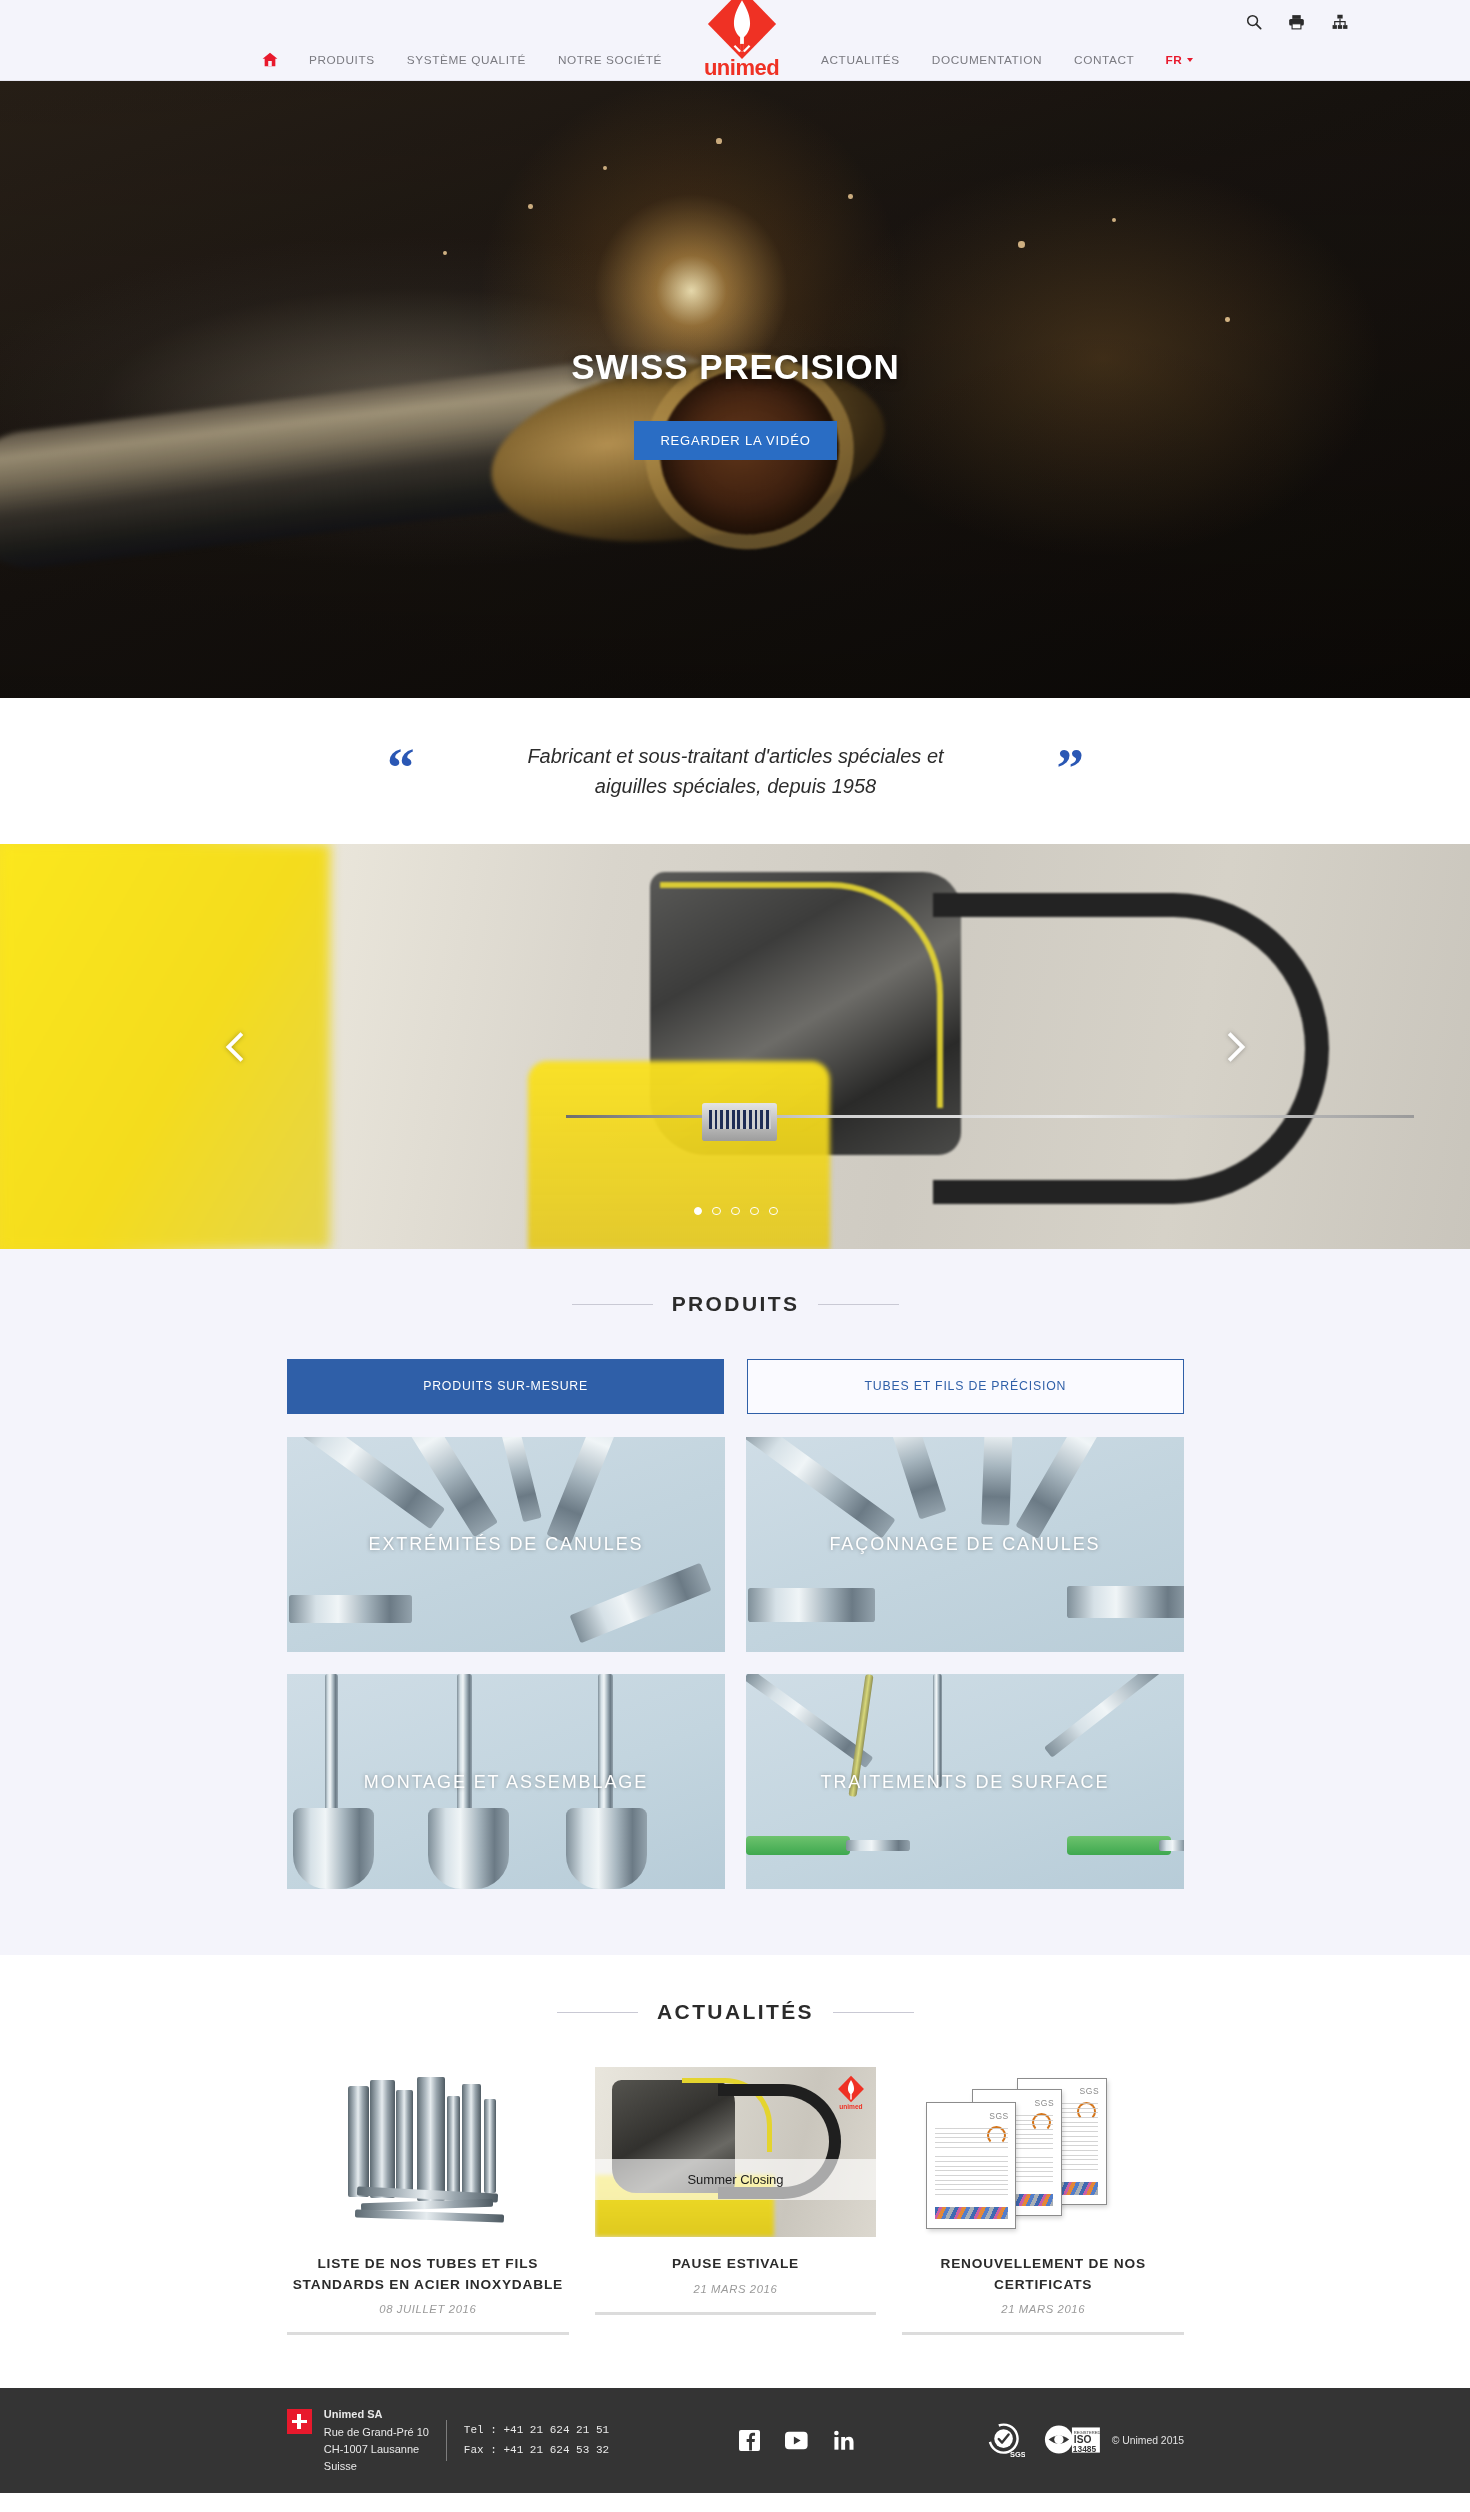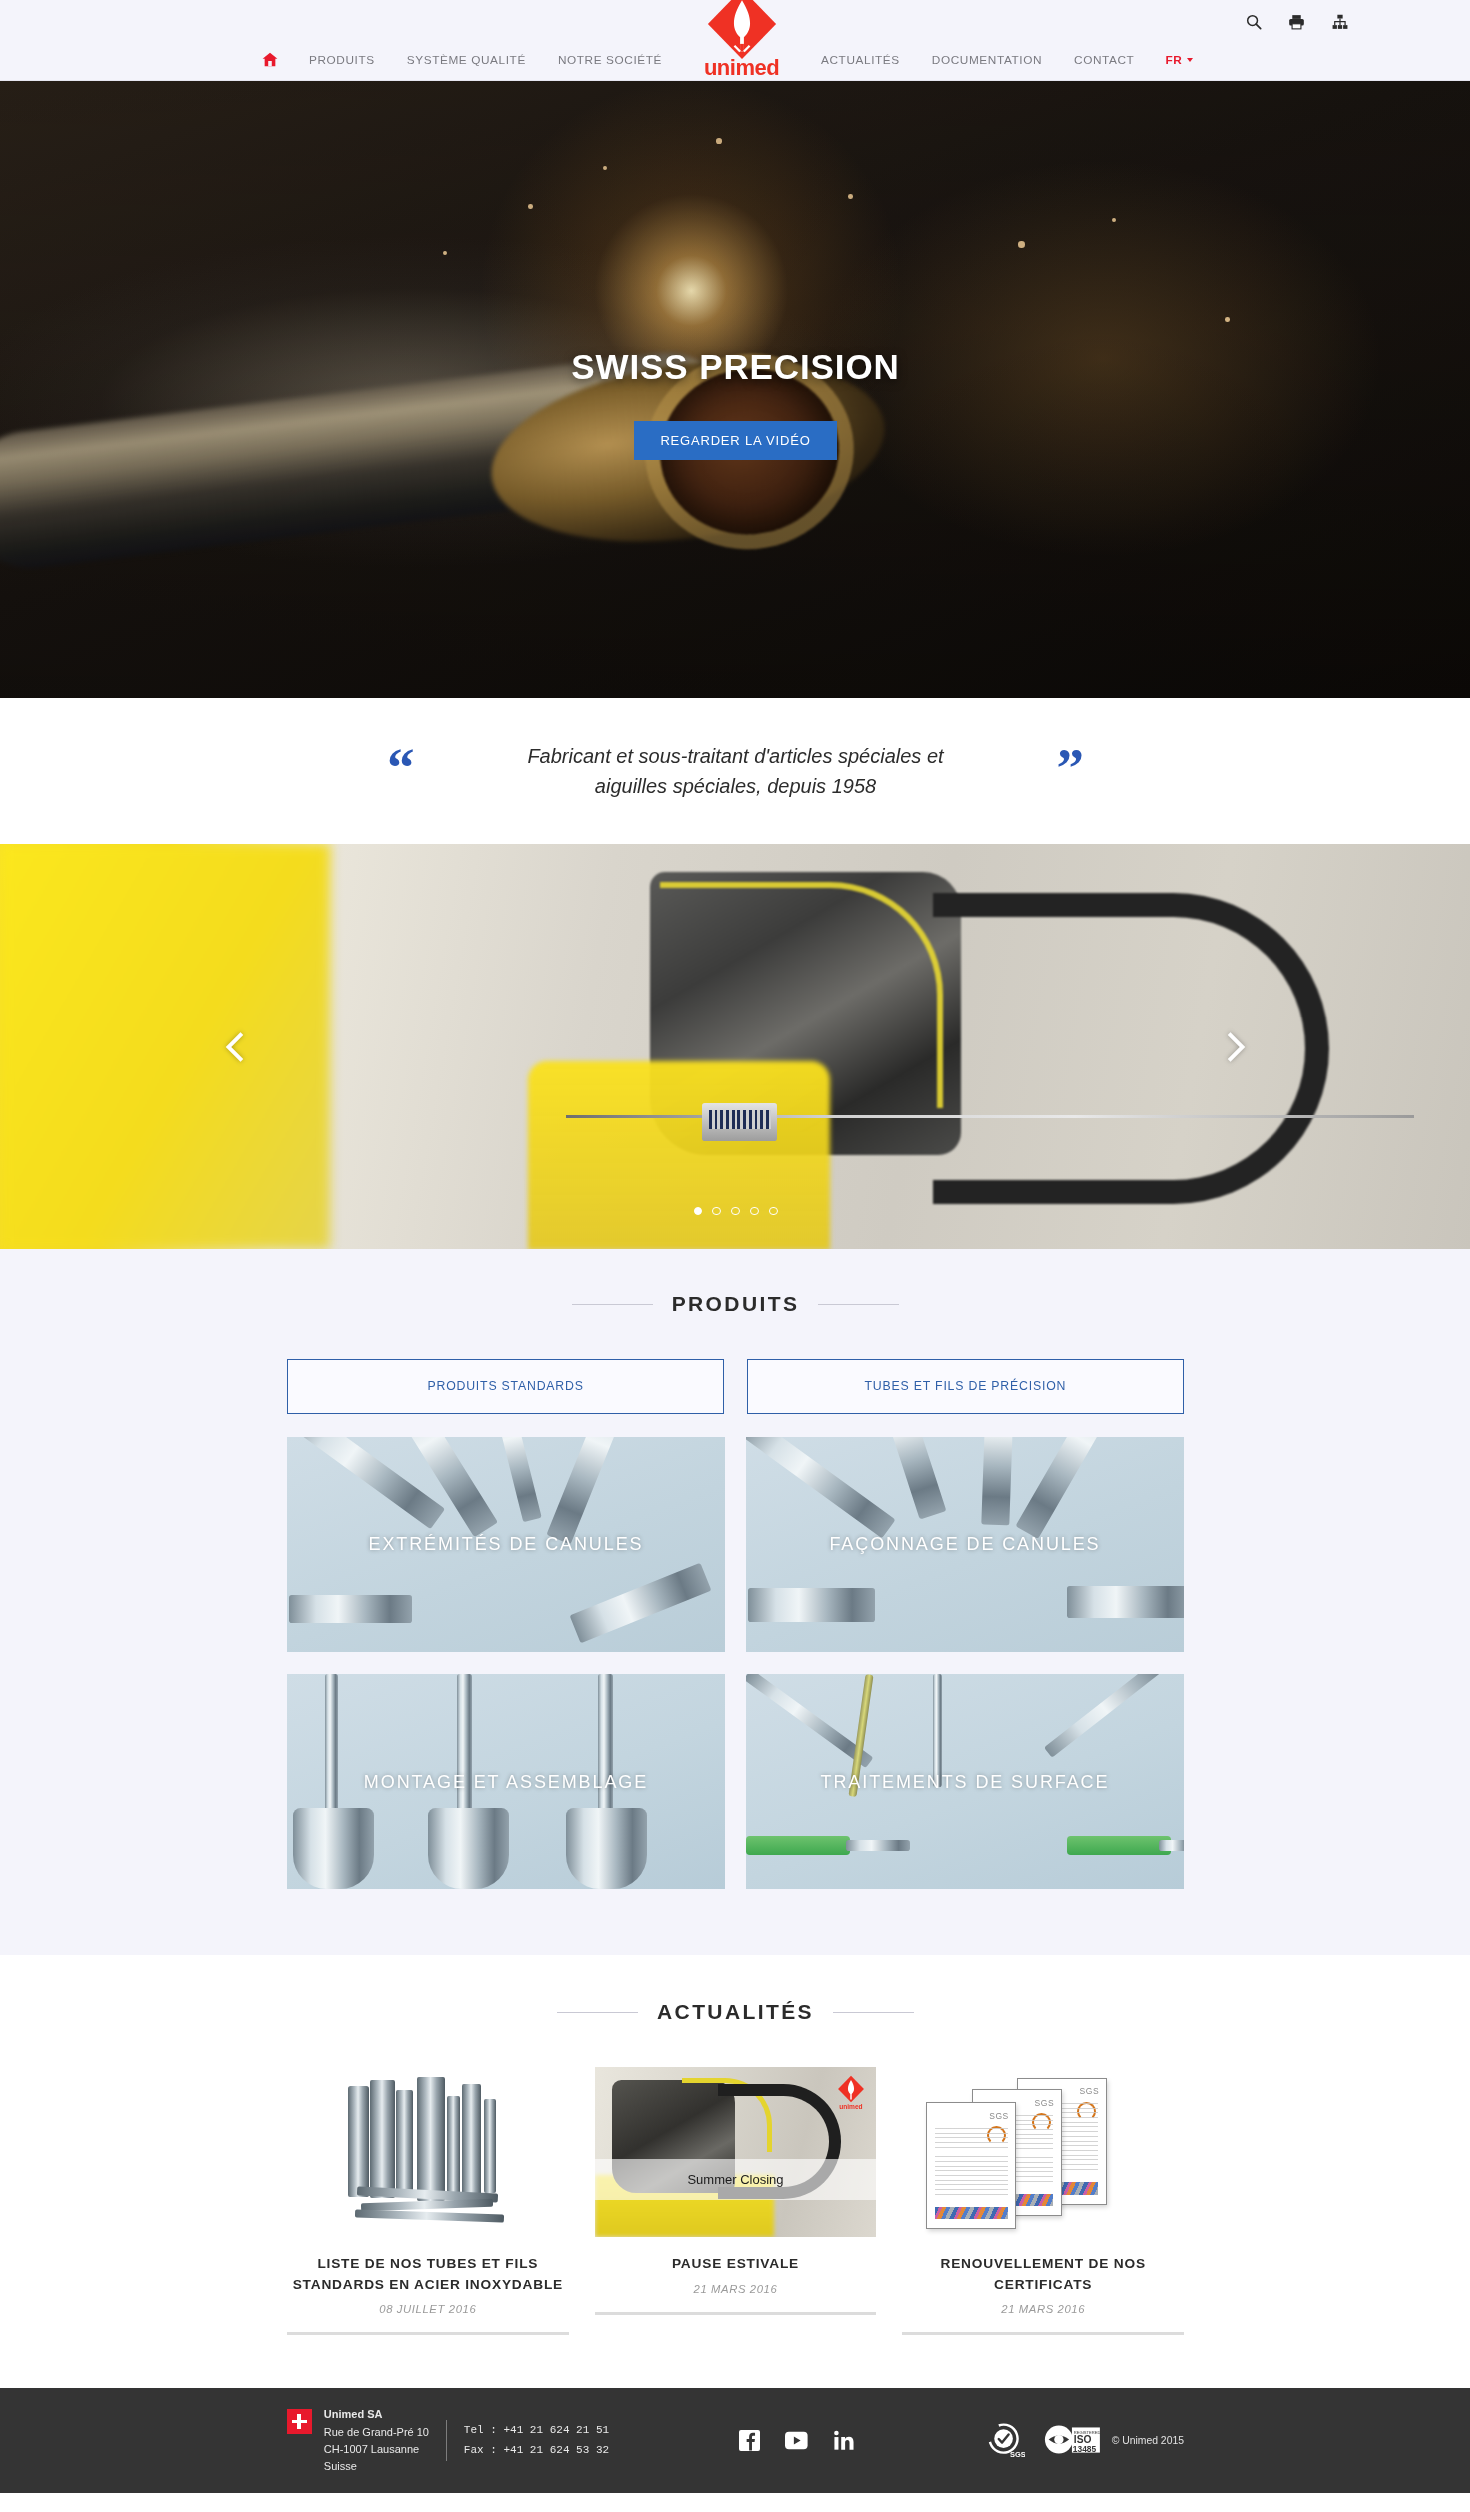--- a/index.html
+++ b/index.html
@@ -765,21 +765,21 @@
 </section>
 
 <section class="produits">
   <div class="section-head">
     <span class="rule"></span>
     <h2 class="section-title">PRODUITS</h2>
     <span class="rule"></span>
   </div>
 
   <div class="tabs">
-    <div class="tab">PRODUITS STANDARDS</div>
+    <div class="tab active">PRODUITS SUR-MESURE</div>
     <div class="tab">TUBES ET FILS DE PRÉCISION</div>
   </div>
 
   <div class="tile-grid">
 
     <div class="tile">
       <div class="tile-art" style="background:linear-gradient(160deg,#cfdde6 0%,#c2d4de 55%,#b9cdd8 100%);">
         <div class="cannula" style="left:-11.3px;top:17px;width:179px;height:24.5px;transform:rotate(36deg);"></div>
         <div class="cannula" style="left:66px;top:5.7px;width:174px;height:28px;transform:rotate(58deg);"></div>
         <div class="cannula" style="left:158px;top:5.7px;width:141px;height:19px;transform:rotate(76deg);"></div>

